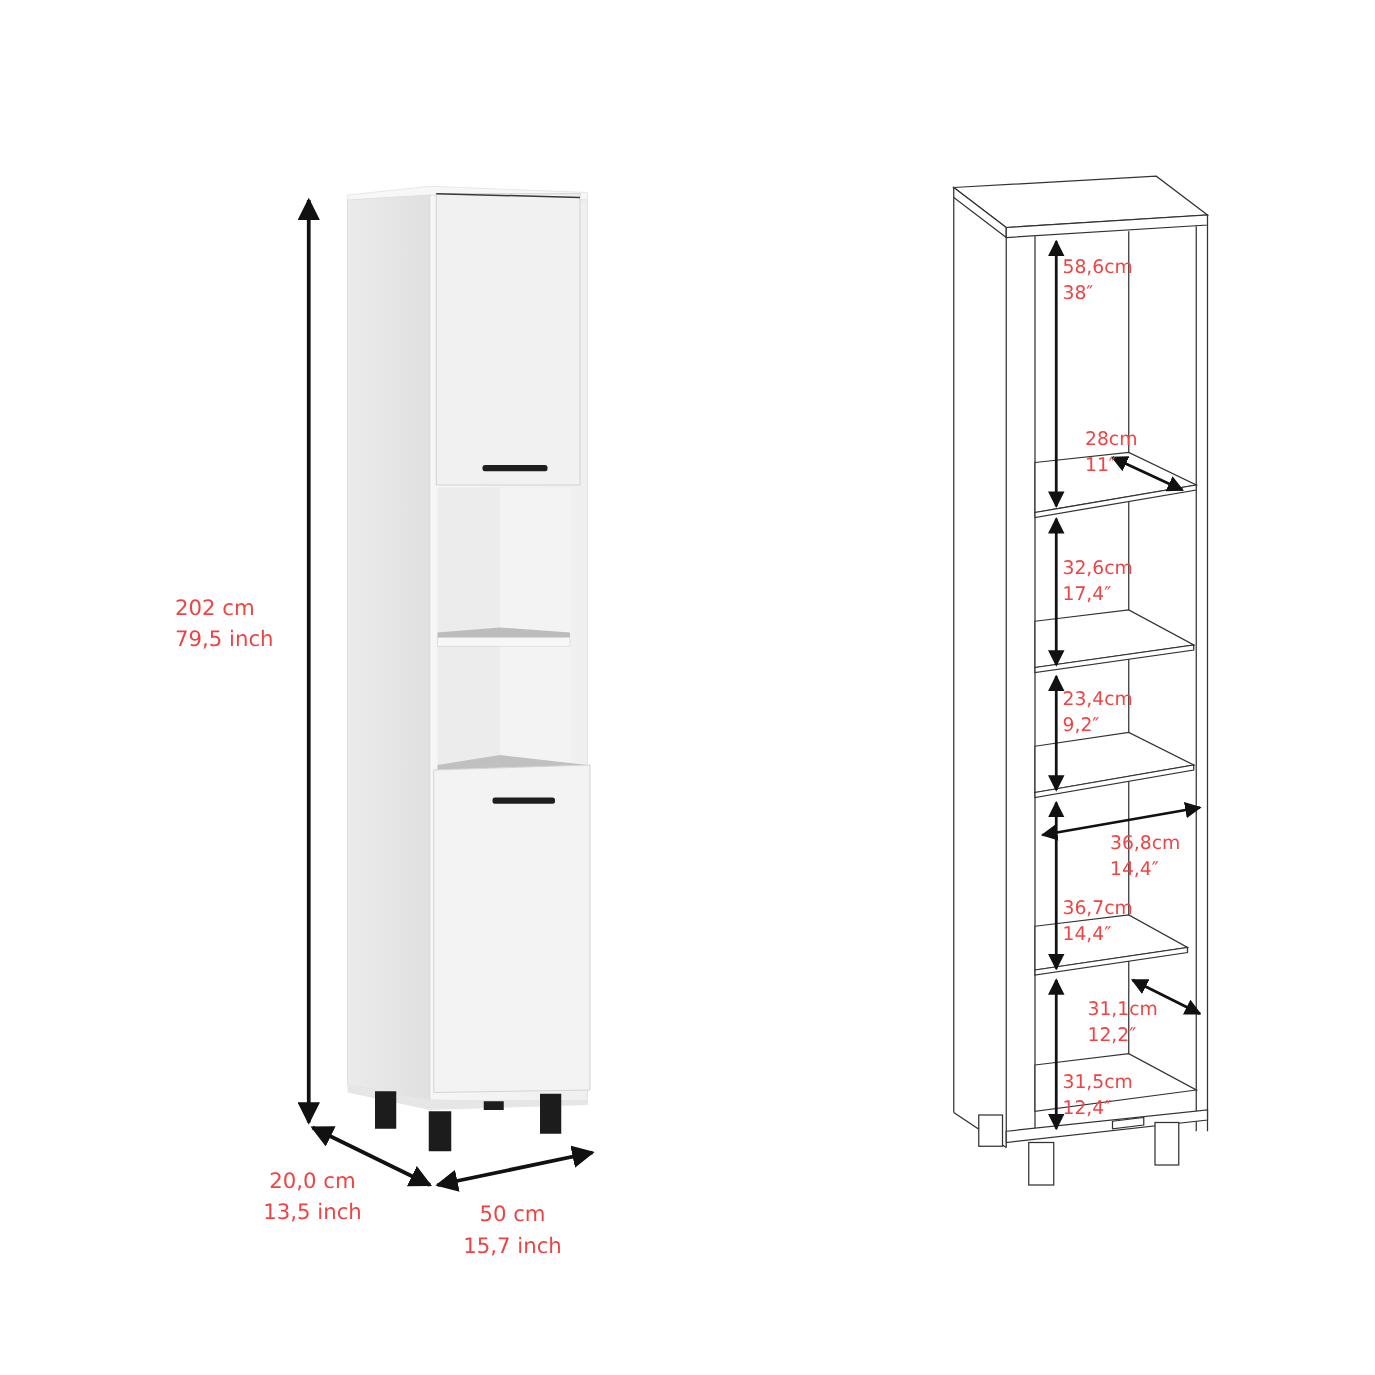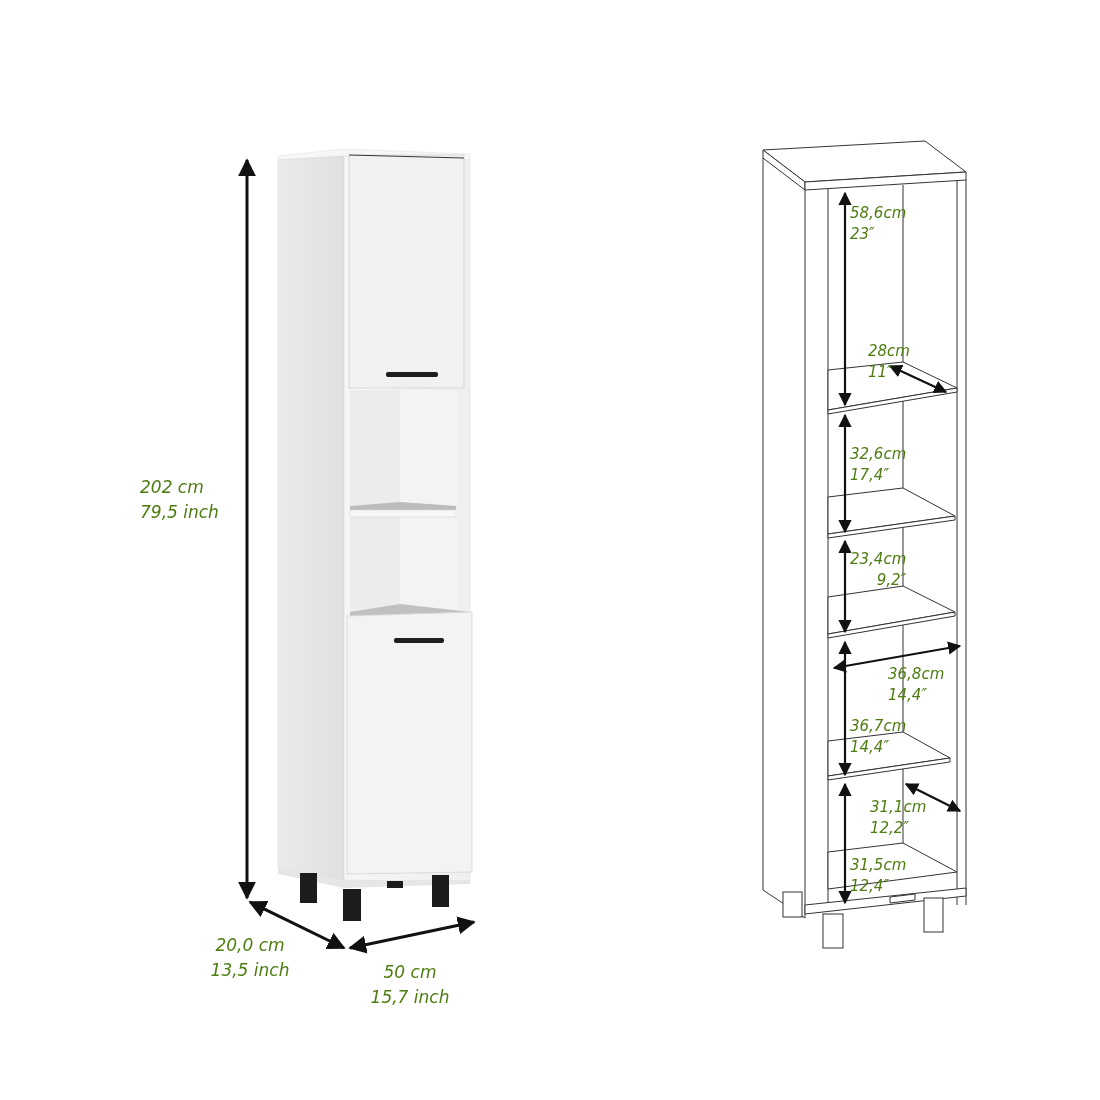--- a/index.html
+++ b/index.html
@@ -1,19 +1,19 @@
 <!DOCTYPE html>
 <html><head>
   <meta charset="utf-8">
   <style>
     html, body { margin: 0; padding: 0; background: #ffffff; }
     body { width: 1100px; height: 1100px; position: relative; overflow: hidden;
            font-family: "DejaVu Sans", sans-serif; color: #1a1a1a; }
     svg { position: absolute; left: 0; top: 0; }
-    .lbl { position: absolute; font-size: 17px; line-height: 25px; color: #4d7c0f; white-space: nowrap; font-style: italic; }
+    .lbl { position: absolute; font-size: 17px; line-height: 25px; color: #ef4444; white-space: nowrap; }
     .lbl.right { }
     .lbl.center { text-align: center; }
     .lbl span { display: block; }
     .sm { font-size: 15px; line-height: 21px; }
   </style>
 </head>
 <body>
 
 <svg width="1100" height="1100" viewBox="0 0 1100 1100">
   <defs>
@@ -124,31 +124,31 @@
   <span>20,0 cm</span>
   <span>13,5 inch</span>
 </div>
 <div class="lbl center" style="left:350px; top:960px; width:120px;">
   <span>50 cm</span>
   <span>15,7 inch</span>
 </div>
 
 <div class="lbl sm" style="left:850px; top:203px;">
   <span>58,6cm</span>
-  <span>23″</span>
+  <span>38″</span>
 </div>
 <div class="lbl sm" style="left:868px; top:341px;">
   <span>28cm</span>
   <span>11″</span>
 </div>
 <div class="lbl sm" style="left:850px; top:444px;">
   <span>32,6cm</span>
   <span>17,4″</span>
 </div>
-<div class="lbl sm" style="left:850px; top:549px;text-align:right;">
+<div class="lbl sm" style="left:850px; top:549px;">
   <span>23,4cm</span>
   <span>9,2″</span>
 </div>
 <div class="lbl sm" style="left:888px; top:664px;">
   <span>36,8cm</span>
   <span>14,4″</span>
 </div>
 <div class="lbl sm" style="left:850px; top:716px;">
   <span>36,7cm</span>
   <span>14,4″</span>

